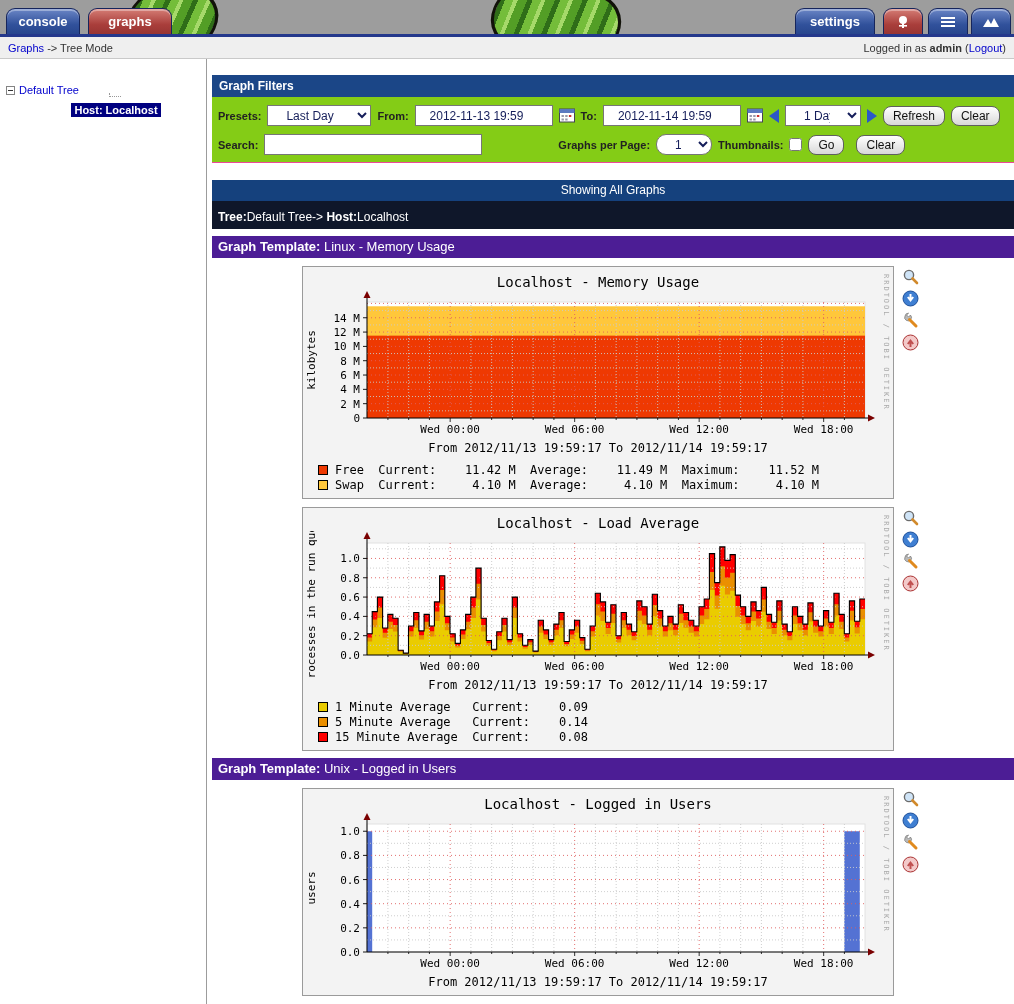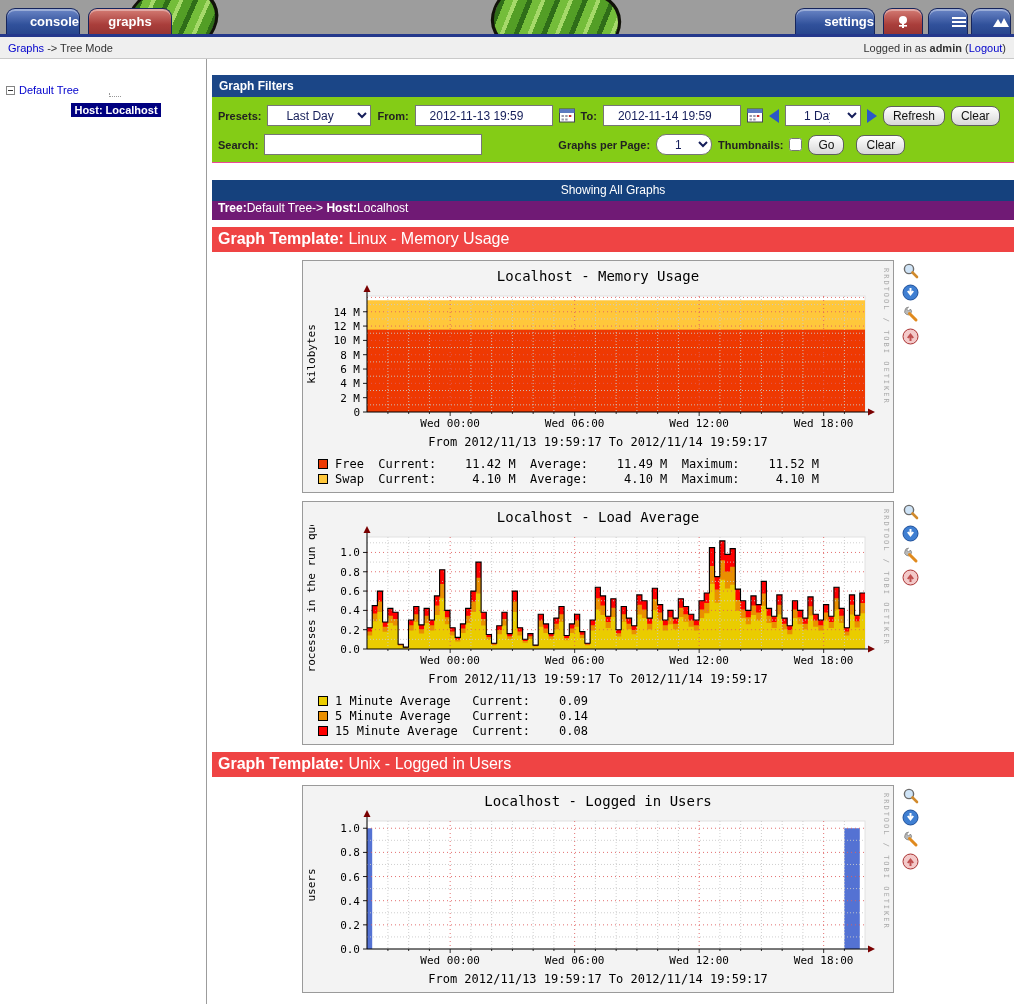--- a/index.html
+++ b/index.html
@@ -10,21 +10,21 @@
   .hdr { position:relative; height:37px; background:#9d9d9d; overflow:hidden; }
   .hdr-blue { position:absolute; left:0; right:0; bottom:0; height:3px; background:#24388c; }
   .cacti-green { position:absolute; top:-14px; height:70px; border-radius:40px;
     background:repeating-linear-gradient(90deg,#2f6d18 0 5px,#74bd3a 5px 13px,#a6d96a 13px 17px,#539e26 17px 26px);
     border:3px solid #12120a; transform:rotate(10deg) skewX(-14deg); }
   .g1 { left:128px; width:88px; }
   .g2 { left:492px; width:128px; transform:rotate(12deg) skewX(-10deg); }
   .tab { position:absolute; bottom:2px; height:27px; border:1px solid #16255c; border-bottom:none;
     border-radius:9px 9px 0 0; color:#fff; font-weight:bold; font-size:13px; text-align:center;
     line-height:25px; cursor:pointer; box-shadow:inset 0 2px 0 rgba(255,255,255,.35); }
-  .tab-blue { background:linear-gradient(#6b86c6,#31519b 60%,#27458c);text-align:right; }
+  .tab-blue { background:linear-gradient(#6b86c6,#31519b 60%,#27458c); }
   .tab-red  { background:linear-gradient(#d57d75,#a93e3b 60%,#963432); }
   .icon-tab { width:40px; }
   .icon-tab svg { margin-top:6px; }
 
   
   .crumb { height:22px; background:#efefef; border-bottom:1px solid #c9c9c9;
     display:flex; align-items:center; justify-content:space-between; padding:0 8px; color:#333; }
   a.lnk { color:#0000cc; text-decoration:none; cursor:pointer; }
   .bold { font-weight:bold; }
 
@@ -51,22 +51,22 @@
     font-family:"Liberation Sans",sans-serif; color:#151e5a; padding:0 14px; }
   .btn { border:1px solid #5f5f5f; border-radius:8px; background:linear-gradient(#ffffff,#d8d8d8);
     font-size:12px; padding:2px 9px; cursor:pointer; color:#111; }
   .cal { width:16px; height:15px; cursor:pointer; display:inline-block; }
   .arr { width:0; height:0; border-top:7px solid transparent; border-bottom:7px solid transparent; cursor:pointer; }
   .arr-l { border-right:10px solid #2b57c8; }
   .arr-r { border-left:10px solid #2b57c8; }
 
   
   .showing { margin-top:17px; background:#15417d; color:#fff; text-align:center; font-size:12px; padding:3px 0 4px; }
-  .treepath { background:#701a75; color:#fff; font-size:12px; padding:0 6px 5px; }
-  .tmpl-bar { background:#ef4444; color:#fff; font-size:16px; padding:3px 6px 4px; margin-top:7px; }
+  .treepath { background:#0f172a; color:#fff; font-size:12px; padding:9px 6px 5px; }
+  .tmpl-bar { background:#4c1d95; color:#fff; font-size:13px; padding:3px 6px 4px; margin-top:7px; }
   .tmpl-bar:first-of-type { margin-top:6px; }
 
   
   .gpanel { display:flex; margin:8px 0 2px 90px; }
   .gbox { width:592px; background:#f3f3f3; border:1px solid #9a9a9a; padding-bottom:6px; position:relative; }
   .gtitle { font-family:"DejaVu Sans Mono",monospace; font-size:14px; color:#000; text-align:center; padding-top:7px; }
   .gdate { font-family:"DejaVu Sans Mono",monospace; font-size:12px; color:#000; text-align:center; margin-top:1px; }
   .legend { margin:7px 0 0 15px; }
   .lrow { display:flex; align-items:center; height:15px; }
   .swatch { width:10px; height:10px; border:1px solid #000; margin-right:7px; flex:none; }

